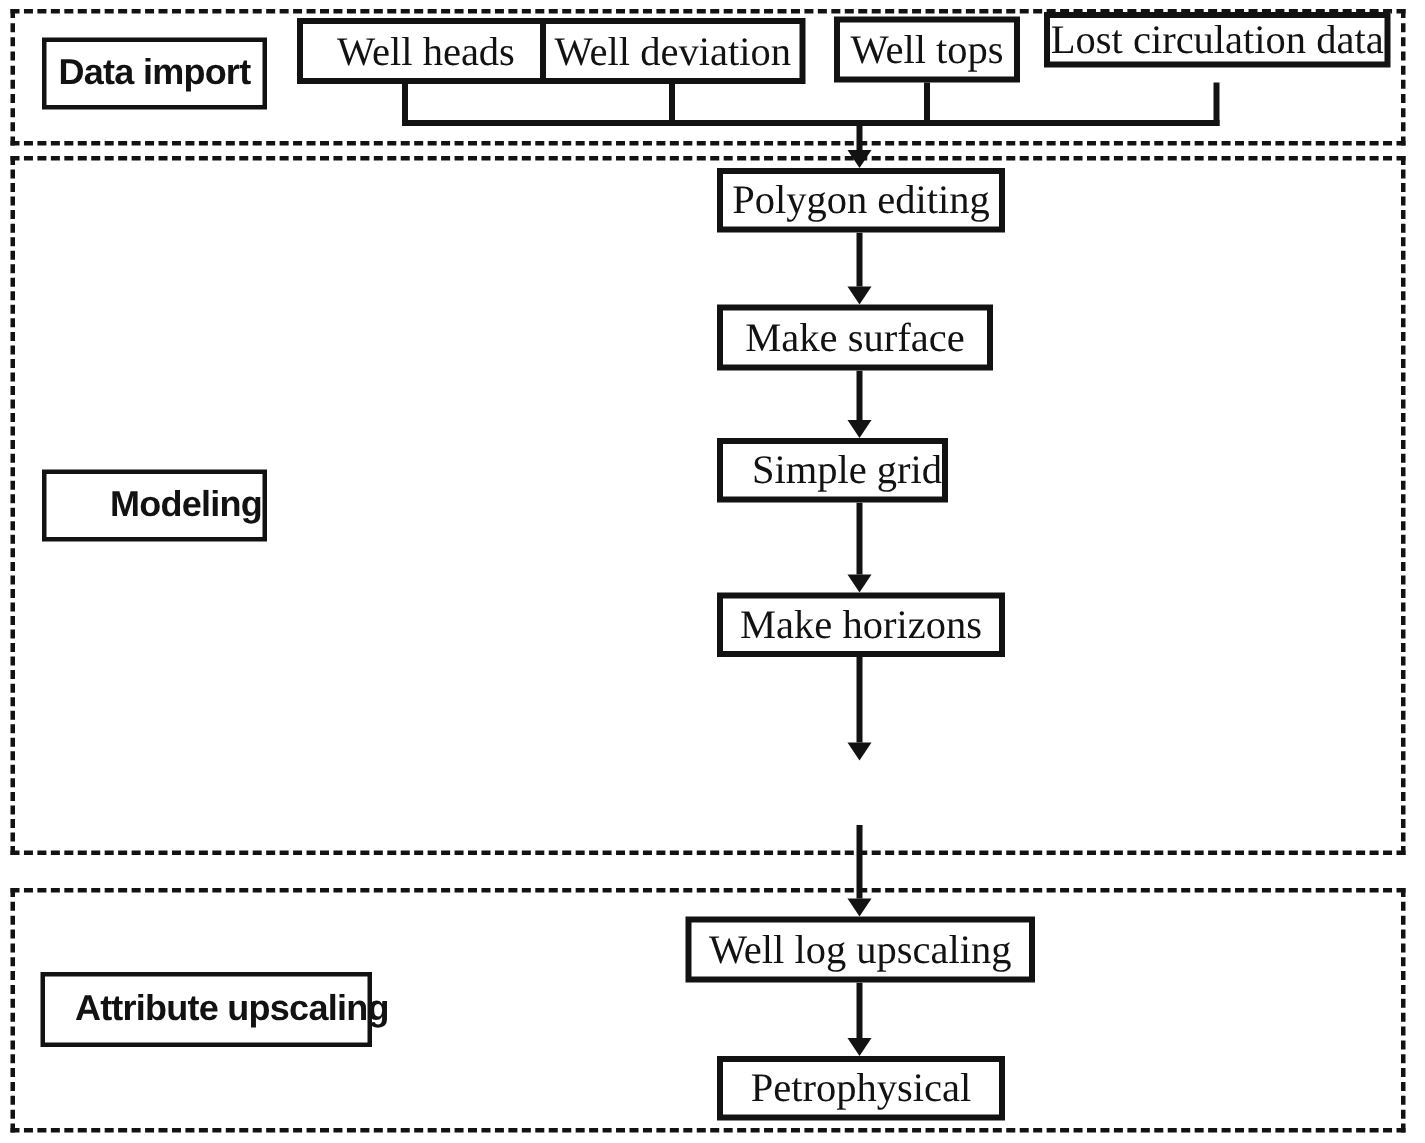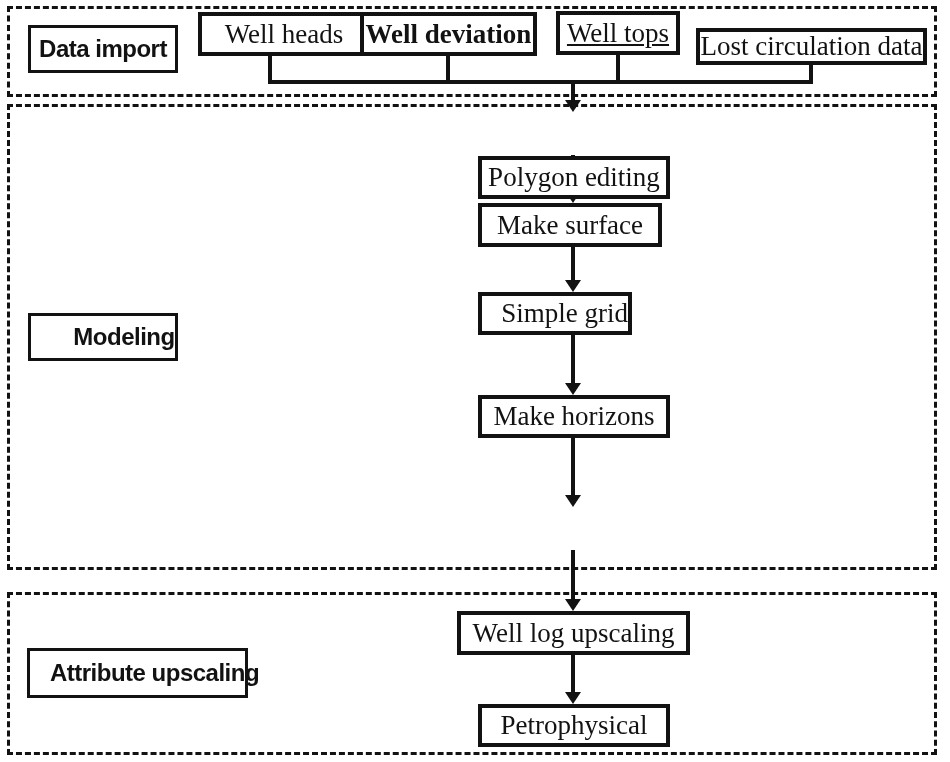--- a/index.html
+++ b/index.html
@@ -70,40 +70,40 @@
   <div class="labelbox" style="left:28px; top:313px; width:150px; height:48px;padding-left:42px;">
     <span>Modeling</span>
   </div>
   <div class="labelbox" style="left:27px; top:648px; width:221px; height:50px;padding-left:34px;">
     <span>Attribute upscaling</span>
   </div>
 
   <div class="flowbox" style="left:198px; top:12px; width:172px; height:44px;">
     <span>Well heads</span>
   </div>
-  <div class="flowbox" style="left:360px; top:12px; width:177px; height:44px;font-weight:bold;">
+  <div class="flowbox" style="left:360px; top:12px; width:177px; height:44px;">
     <span>Well deviation</span>
   </div>
-  <div class="flowbox" style="left:556px; top:11px; width:124px; height:44px;text-decoration:underline;">
+  <div class="flowbox" style="left:556px; top:11px; width:124px; height:44px;">
     <span>Well tops</span>
   </div>
-  <div class="flowbox" style="left:696px; top:28px; width:231px; height:37px;">
+  <div class="flowbox" style="left:696px; top:8px; width:231px; height:37px;">
     <span>Lost circulation data</span>
   </div>
 
   <div class="line" style="left:268px; top:54px; width:4px; height:30px;"></div>
   <div class="line" style="left:446px; top:54px; width:4px; height:30px;"></div>
   <div class="line" style="left:616px; top:53px; width:4px; height:31px;"></div>
   <div class="line" style="left:809px; top:55px; width:4px; height:29px;"></div>
   <div class="line" style="left:268px; top:80px; width:545px; height:4px;"></div>
 
   <div class="line" style="left:571px; top:82px; width:4px; height:19px;"></div>
   <div class="ahead" style="left:565px; top:100px;"></div>
 
-  <div class="flowbox" style="left:478px; top:112px; width:192px; height:43px;margin-top:44px;">
+  <div class="flowbox" style="left:478px; top:112px; width:192px; height:43px;">
     <span>Polygon editing</span>
   </div>
   <div class="flowbox" style="left:478px; top:203px; width:184px; height:44px;">
     <span>Make surface</span>
   </div>
   <div class="flowbox" style="left:478px; top:292px; width:154px; height:43px;justify-content:flex-end;">
     <span>Simple grid</span>
   </div>
   <div class="flowbox" style="left:478px; top:395px; width:192px; height:43px;">
     <span>Make horizons</span>

